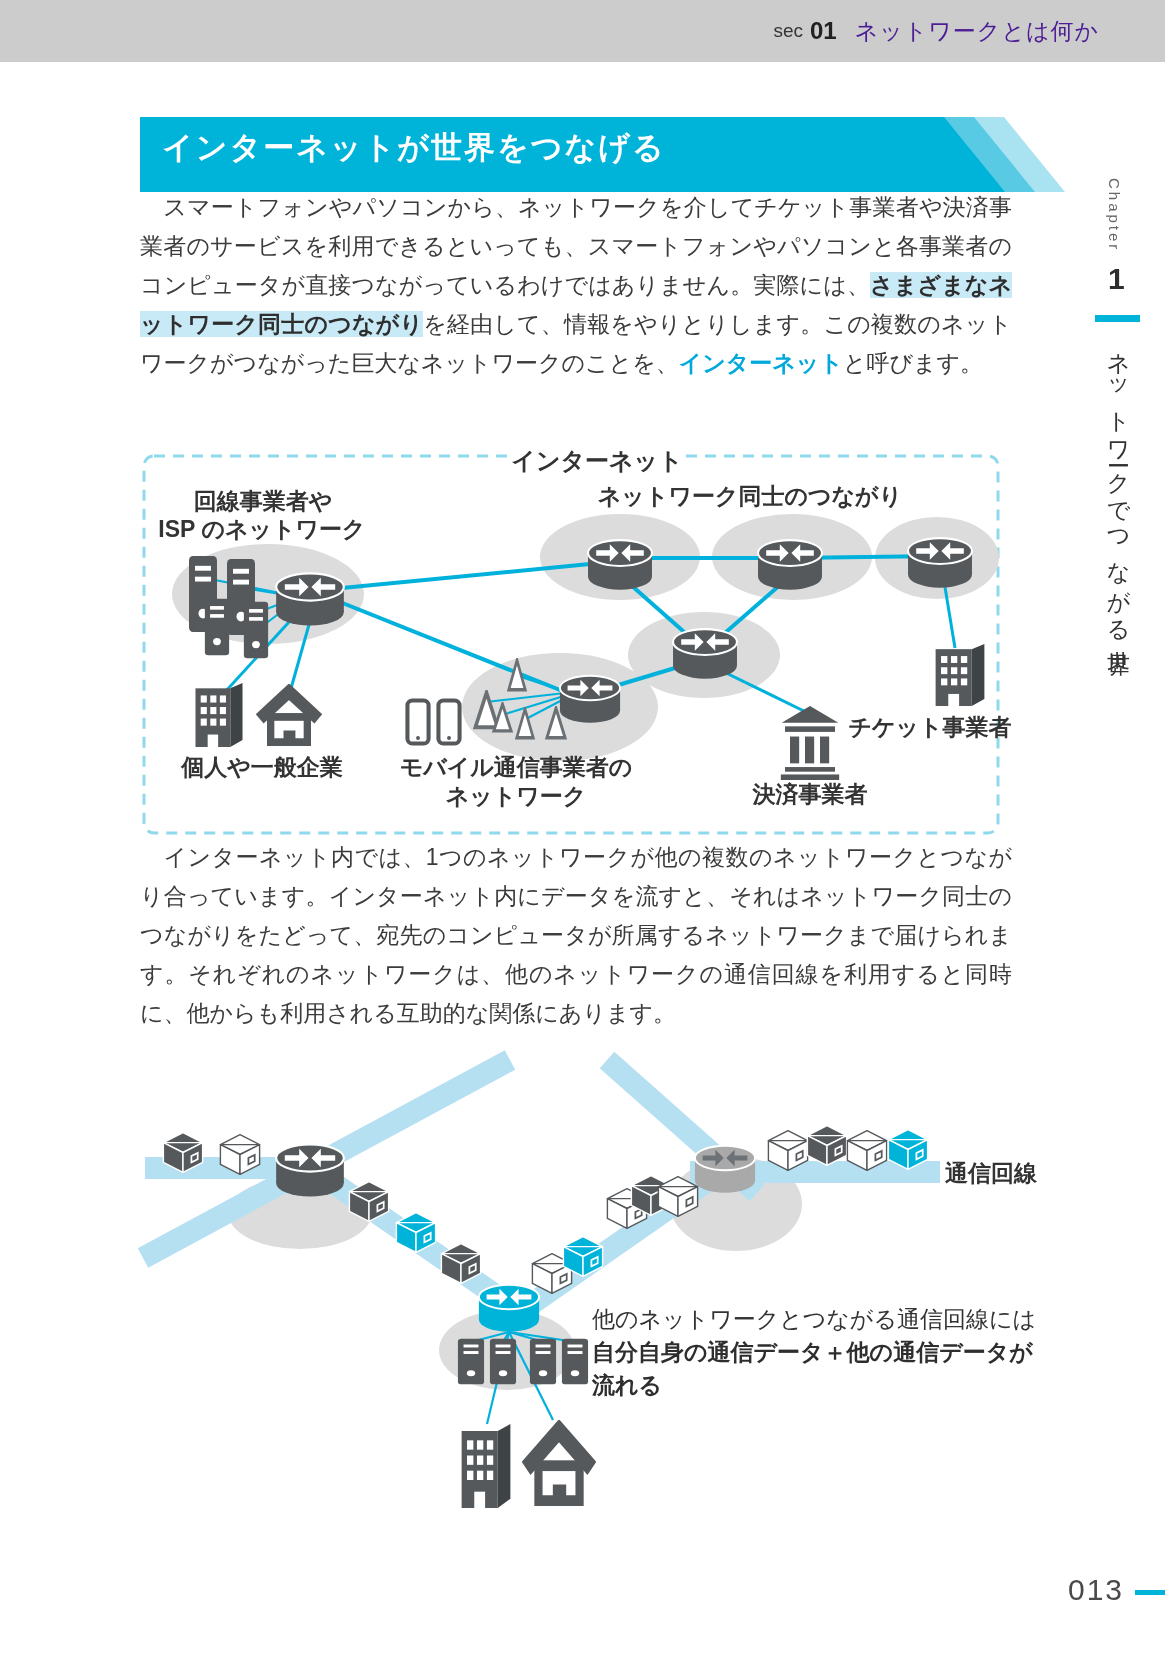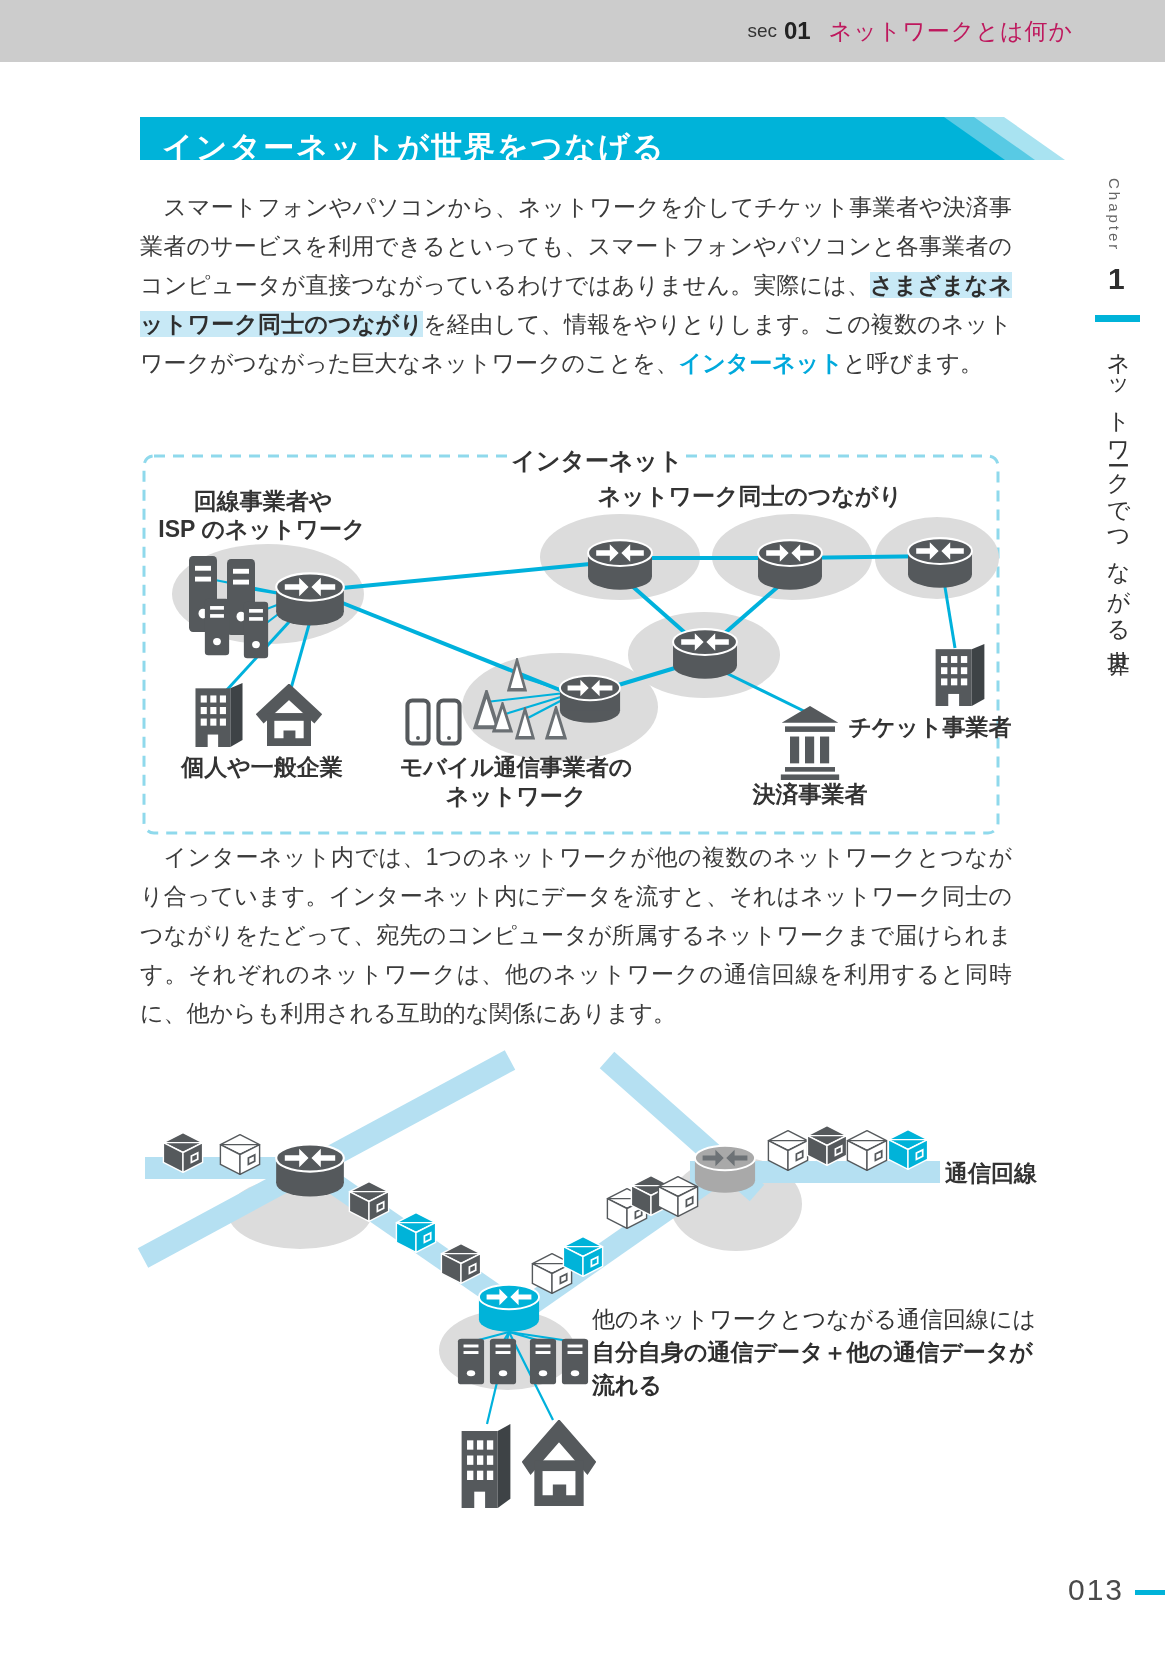--- a/index.html
+++ b/index.html
@@ -2,27 +2,27 @@
 <html><head>
 <meta charset="utf-8">
 <style>
   html,body{margin:0;padding:0;background:#e8e8e8;}
   .page{position:relative;width:1165px;height:1654px;background:#ffffff;overflow:hidden;
         font-family:"Liberation Sans","DejaVu Sans",sans-serif;color:#3b3b3b;}
   .abs{position:absolute;}
 
   
   .topband{left:0;top:0;width:1165px;height:62px;background:#cccccc;
-           display:flex;align-items:center;justify-content:flex-end;padding-right:92px;box-sizing:border-box;}
+           display:flex;align-items:center;justify-content:flex-end;padding-right:66px;box-sizing:border-box;}
   .topband .sec{font-size:19px;color:#333;margin-right:7px;}
   .topband .num{font-size:24px;font-weight:bold;color:#222;margin-right:18px;text-align:center;}
-  .topband .sectitle{font-size:23px;color:#be185d;letter-spacing:1px;}
-
-  
-  .banner{left:140px;top:117px;width:925px;height:43px;}
+  .topband .sectitle{font-size:23px;color:#4c1d95;letter-spacing:1px;}
+
+  
+  .banner{left:140px;top:117px;width:925px;height:75px;}
   .banner .layer{position:absolute;left:0;top:0;width:100%;height:100%;}
   .banner .b3{background:#a9e3f1;clip-path:polygon(0 0,864px 0,925px 100%,0 100%);}
   .banner .b2{background:#58cae4;clip-path:polygon(0 0,834px 0,895px 100%,0 100%);}
   .banner .b1{background:#00b3d9;clip-path:polygon(0 0,804px 0,865px 100%,0 100%);}
   .banner .btext{position:absolute;left:22px;top:0;height:61px;line-height:61px;
                  font-size:31px;font-weight:bold;color:#ffffff;letter-spacing:2px;}
 
   
   .para{left:140px;width:872px;font-size:23px;line-height:39px;text-align:justify;color:#3b3b3b;}
   .para p{margin:0;}

